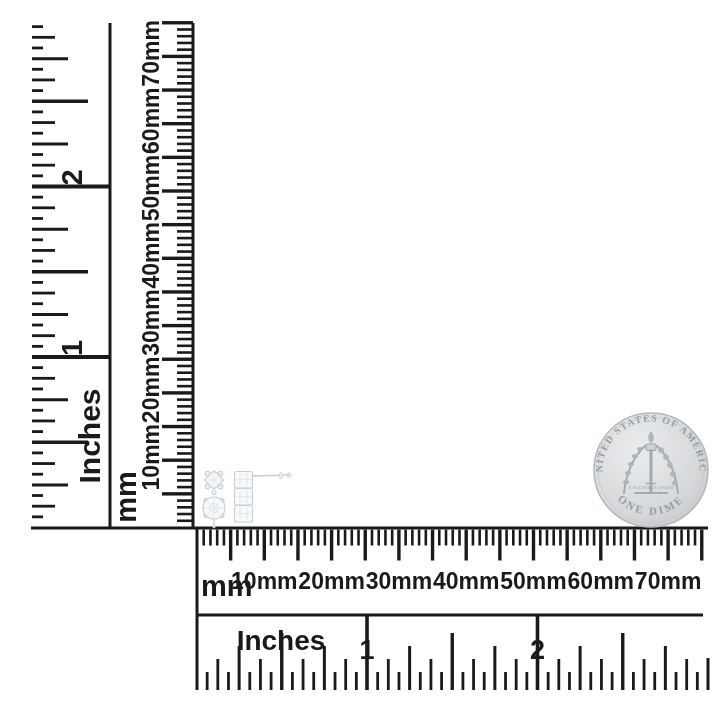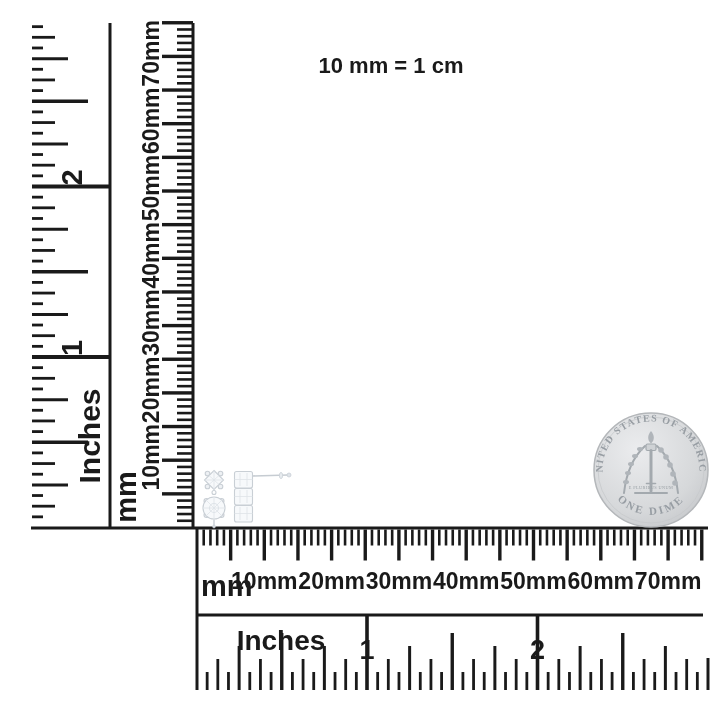--- a/index.html
+++ b/index.html
@@ -299,21 +299,20 @@
         <line x1="665.375" y1="646" x2="665.375" y2="690" stroke="#1a1a1a" stroke-width="3"></line>
         <line x1="676.03125" y1="672" x2="676.03125" y2="690" stroke="#1a1a1a" stroke-width="2.8"></line>
         <line x1="686.6875" y1="659" x2="686.6875" y2="690" stroke="#1a1a1a" stroke-width="2.8"></line>
         <line x1="697.34375" y1="672" x2="697.34375" y2="690" stroke="#1a1a1a" stroke-width="2.8"></line>
         <line x1="708" y1="658" x2="708" y2="690" stroke="#1a1a1a" stroke-width="3"></line>
         <text x="367" y="659" fill="#1a1a1a" font-size="27" font-weight="bold" font-family="&quot;Liberation Sans&quot;,sans-serif" text-anchor="middle">1</text>
         <text x="537.5" y="659" fill="#1a1a1a" font-size="27" font-weight="bold" font-family="&quot;Liberation Sans&quot;,sans-serif" text-anchor="middle">2</text>
       </g>
     </svg>
 
-  <span id="note" class="lbl">10 mm = 1 cm</span>
   <span id="v-inches" class="lbl">Inches</span>
   <span id="v-mm" class="lbl">mm</span>
   <span id="h-mm" class="lbl">mm</span>
   <span id="h-inches" class="lbl">Inches</span>
 
   <svg class="earrings" width="104" height="72" viewBox="0 0 104 72">
     <g stroke="#c9cfd5" stroke-width="1.1" fill="#f7f9fb">
 
       <circle cx="13.5" cy="11.5" r="2.3" fill="#eef1f4"></circle>
       <circle cx="26.5" cy="11.5" r="2.3" fill="#eef1f4"></circle>

